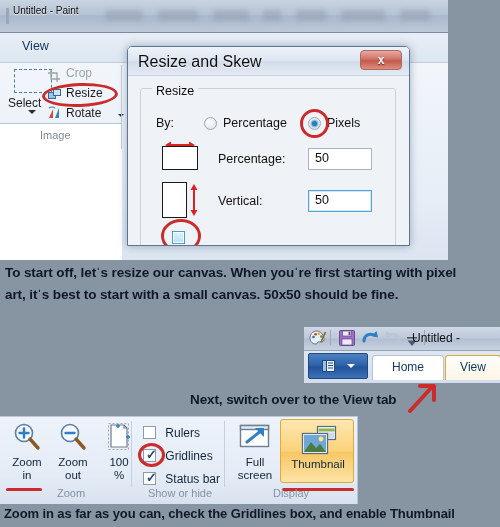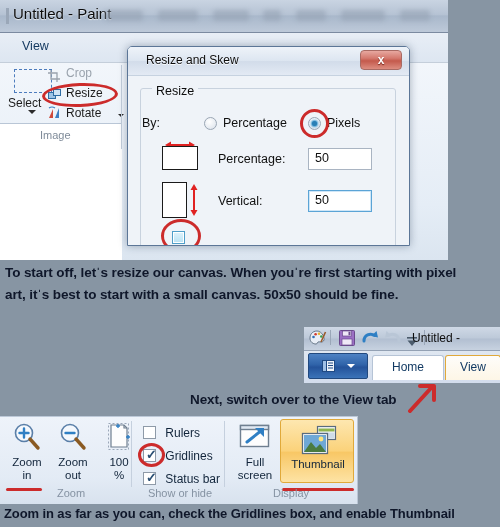--- a/index.html
+++ b/index.html
@@ -33,21 +33,21 @@
     position:absolute; left:0; top:0; width:448px; height:33px;
     background:linear-gradient(to bottom,#c9d4e2 0%,#b6c3d4 45%,#a9b8cb 50%,#bdc9d9 100%);
     border-bottom:1px solid #7b8aa0;
   }
   .titlebar .tb-bar {
     position:absolute; left:6px; top:8px; width:3px; height:16px;
     background:#9aa7b8;
   }
   .titlebar .tb-title {
     position:absolute; left:13px; top:5px;
-    font-size:15px; color:#0c0c0c;
+    font-size:10px; color:#0c0c0c;
     text-shadow:0 1px 1px rgba(255,255,255,.8);
   }
   .blur-menu {
     position:absolute; top:10px; height:11px;
     border-radius:3px;
     background:rgba(150,163,181,.62);
     filter:blur(2.2px);
   }
   .menu-row {
     position:absolute; left:0; top:33px; width:448px; height:30px;
@@ -124,21 +124,21 @@
     border-radius:5px 5px 0 0;
     background:linear-gradient(to bottom,#e9eff7 0%,#dfe8f2 100%);
     box-shadow:0 0 8px rgba(20,40,70,.35);
     overflow:hidden;
   }
   .dlg-title {
     position:absolute; left:0; top:0; width:281px; height:28px;
     background:linear-gradient(to bottom,#eef3f9 0%,#dde6f1 48%,#d2dcea 52%,#e3eaf4 100%);
   }
   .dlg-title-text {
-    position:absolute; left:18px; top:6px; font-size:12px; color:#0d0d0d;
+    position:absolute; left:10px; top:6px; font-size:16px; color:#0d0d0d;
     text-shadow:0 1px 0 rgba(255,255,255,.9);
   }
   .dlg-close {
     position:absolute; right:7px; top:3px; width:42px; height:20px;
     border:1px solid #a86a63; border-radius:4px;
     background:linear-gradient(to bottom,#e7a8a0 0%,#d4796e 40%,#c45a4c 55%,#dd8d80 100%);
     color:#fff; font-size:12px; font-weight:bold;
     text-align:center; line-height:18px;
     text-shadow:0 1px 1px rgba(90,20,10,.8);
   }
@@ -324,21 +324,21 @@
   <div class="abs" id="resize-dialog">
     <div class="dlg-title">
       <div class="dlg-title-text">Resize and Skew</div>
       <div class="dlg-close">x</div>
     </div>
 
     <div class="dlg-body">
       <div class="groupbox"></div>
       <div class="groupbox-legend" style="left:24px; top:8px;">Resize</div>
 
-      <div class="fld-label" style="left:14px; top:40px;">By:</div>
+      <div class="fld-label" style="left:28px; top:40px;">By:</div>
       <div class="radio" style="left:76px; top:41px;"></div>
       <div class="fld-label" style="left:95px; top:40px;">Percentage</div>
       <div class="radio checked" style="left:180px; top:41px;"></div>
       <div class="fld-label" style="left:199px; top:40px;">Pixels</div>
       <div class="red-ellipse" style="left:172px; top:33px; width:29px; height:29px;"></div>
 
       <span class="arrow-h" style="left:37px; top:60px;">
         <svg width="30" height="10" viewBox="0 0 30 10">
           <path d="M4 5 H26" stroke="#e02121" stroke-width="2"></path>
           <polygon points="0,5 6,1.5 6,8.5" fill="#e02121"></polygon>

